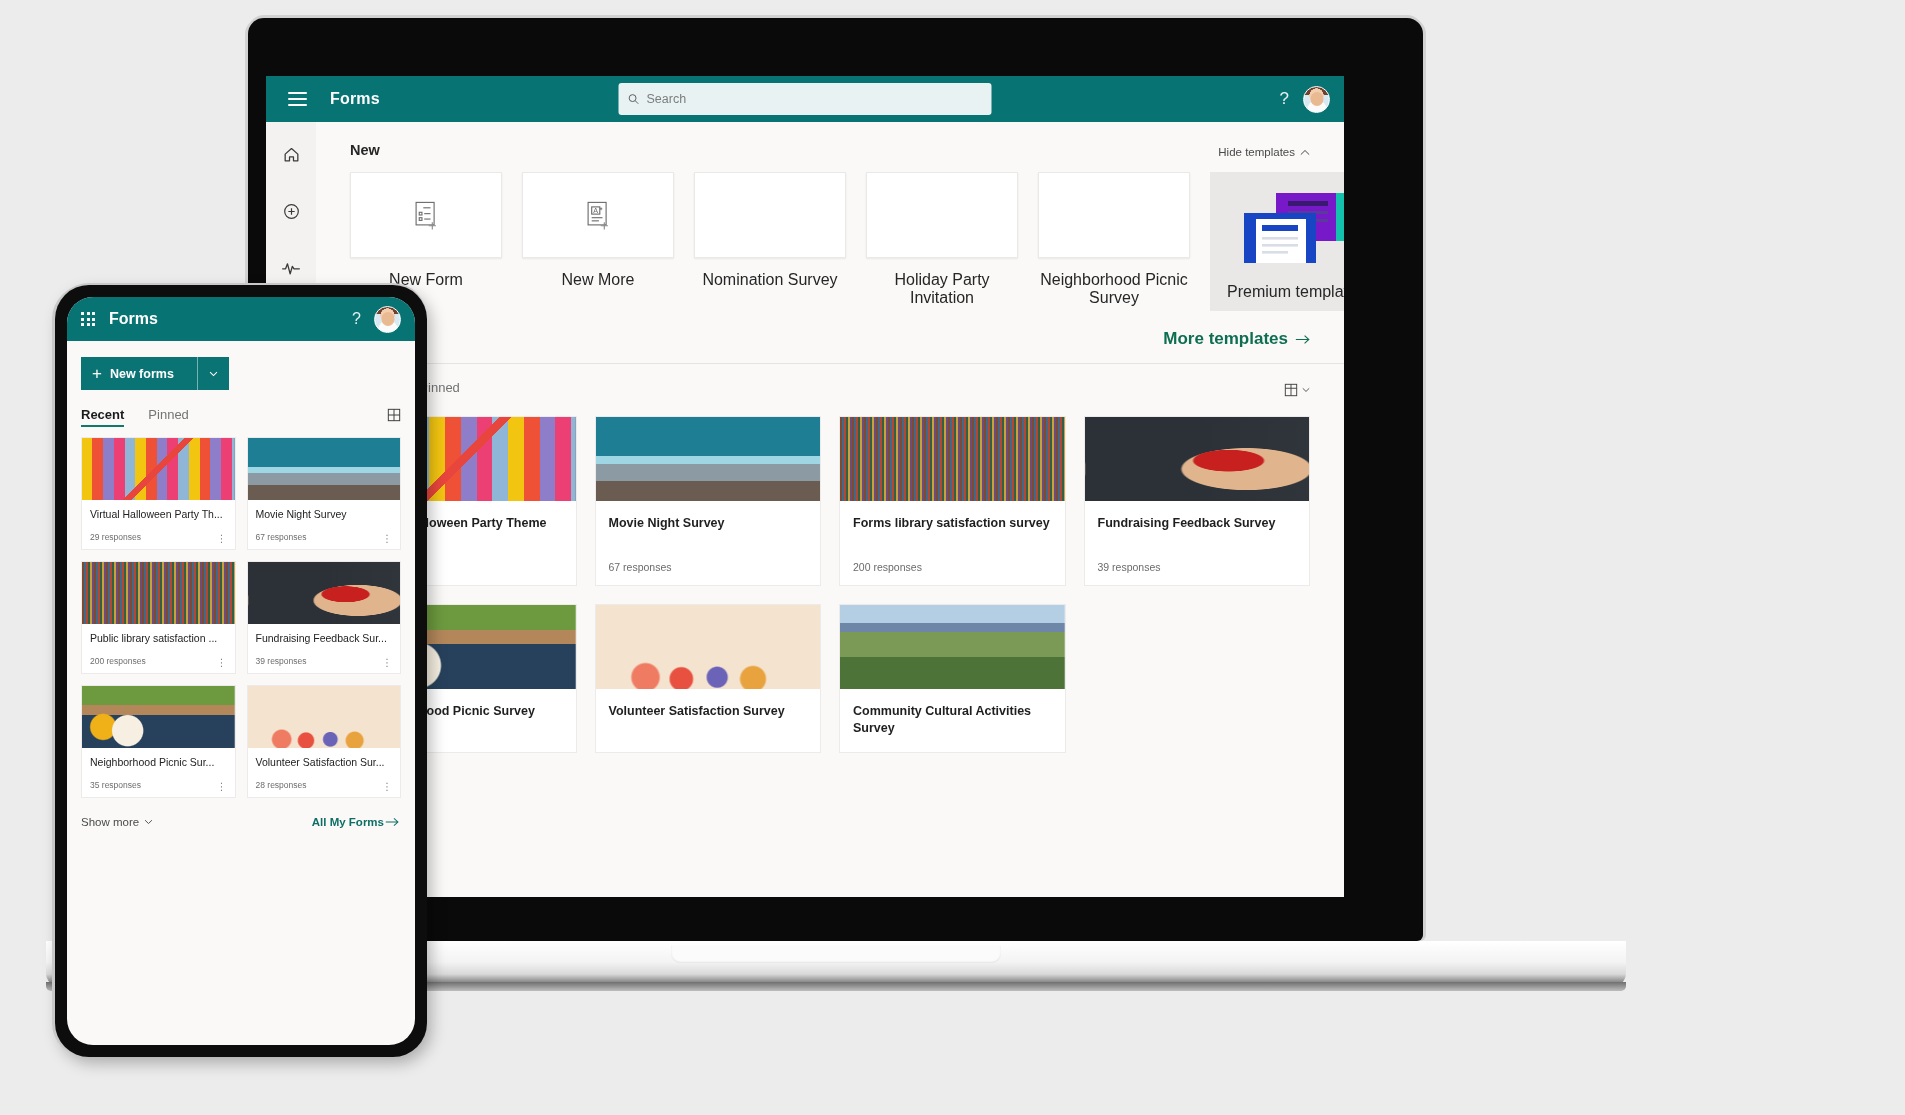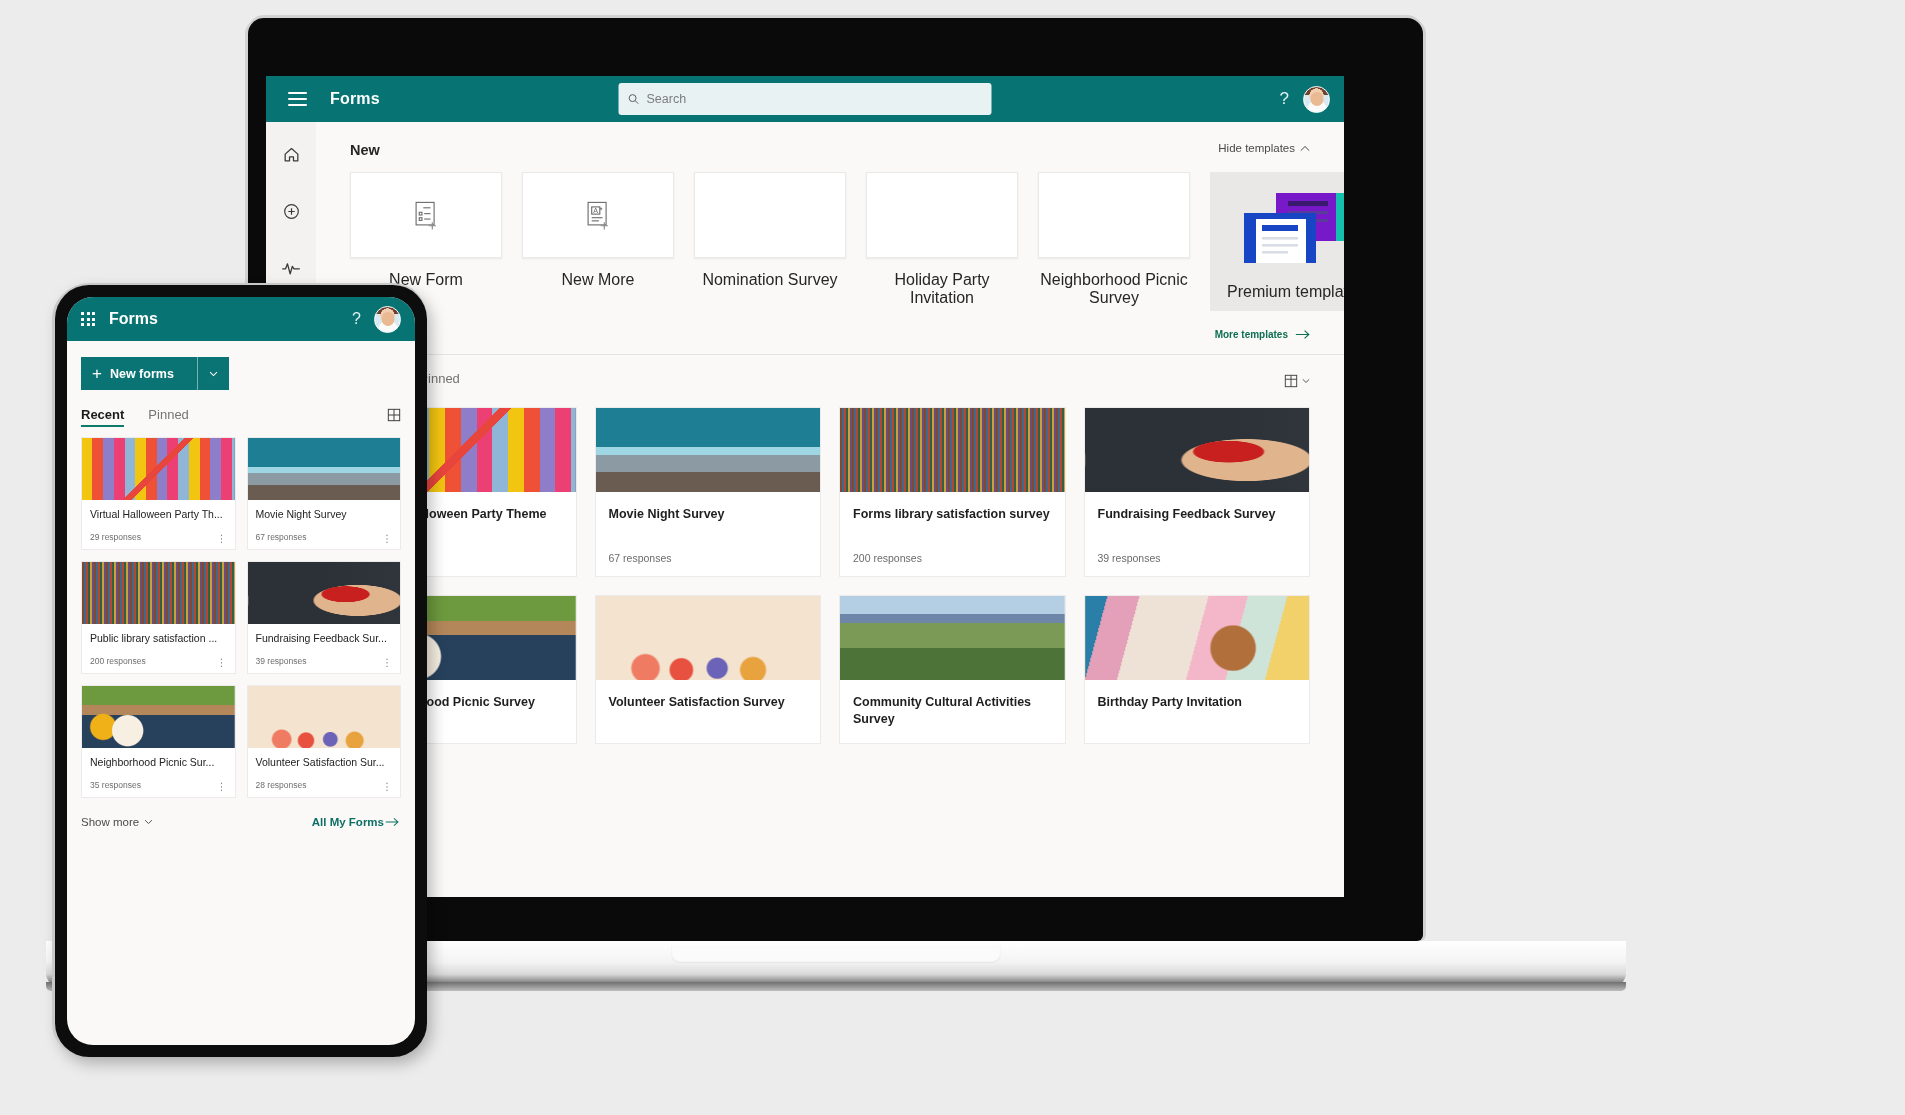--- a/index.html
+++ b/index.html
@@ -75,37 +75,37 @@
     content:""; position:absolute; left:50%; top:22%; transform:translateX(-50%);
     width:13px; height:14px; border-radius:50%; background:#e9b991; z-index:2;
   }
 
   .app-body { display:flex; height: calc(821px - 46px); }
   .rail { width:50px; background:#f3f2f1; padding-top:16px; display:flex; flex-direction:column; align-items:center; gap:25px; }
   .rail-btn { width:32px;height:32px; display:flex;align-items:center;justify-content:center; cursor:pointer; color:#3b3a39; }
 
   .content { flex:1; background:#faf9f8; padding: 20px 34px 0 34px; overflow:hidden; position:relative; }
 
-  .sec-head { display:flex; align-items:flex-start; justify-content:space-between;gap:16px; }
+  .sec-head { display:flex; align-items:flex-end; justify-content:space-between;gap:16px; }
   .sec-title { font-size:14.5px; font-weight:600; color:#262626; }
   .hide-templates { font-size:11.5px; color:#4a4a4a; display:flex; align-items:center; gap:5px; cursor:pointer; }
 
   .tpl-row { display:flex; gap:20px; margin-top:14px; align-items:flex-start; }
   .tpl { width:152px; cursor:pointer; }
   .tpl .thumb {
     width:152px; height:86px; background:#fff;
     border:1px solid #ebe9e7; display:flex; align-items:center; justify-content:center;
     box-shadow:0 1px 2px rgba(0,0,0,.07);
   }
   .tpl .cap { text-align:center; font-size:16px; color:#262626; margin-top:13px; }
   .tpl.premium { background:#e9e8e7; padding:12px 10px 10px; width:172px; position:relative; }
   .tpl.premium .thumb{ width:152px; height:86px; border:none; box-shadow:none; background:transparent; }
 
   .more-row { display:flex; justify-content:flex-end; margin-top:18px; }
-  .more-templates { font-size:10px; color:#0e6e52; font-weight:600; display:flex; align-items:center; gap:7px; cursor:pointer; }
+  .more-templates { font-size:17px; color:#0e6e52; font-weight:600; display:flex; align-items:center; gap:7px; cursor:pointer; }
 
   .divider { height:1px; background:#e6e4e2; margin-top:14px; margin-left:-34px; margin-right:-34px;}
 
   .tabs-row { display:flex; align-items:center; margin-top:16px; }
   .tab { font-size:13px; color:#737373; margin-right:26px; padding-bottom:5px; cursor:pointer; position:relative; }
   .tab.active { color:#1b1b1b; font-weight:600; }
   .tab.active::after { content:""; position:absolute; left:0; right:0; bottom:0; height:2.5px; background:#0e7a6a; }
   .view-toggle { margin-left:auto; display:flex; align-items:center; gap:4px; color:#444; cursor:pointer; }
 
   .cards { display:grid; grid-template-columns:repeat(4, 1fr); gap:18px; margin-top:16px; }
@@ -394,25 +394,20 @@
             <div class="card row2">
               <div class="img im-volunteer"></div>
               <div class="t">Volunteer Satisfaction Survey</div>
 
             </div>
             <div class="card row2">
               <div class="img im-community"></div>
               <div class="t">Community Cultural Activities Survey</div>
 
             </div>
-            <div class="card row2">
-              <div class="img im-birthday"></div>
-              <div class="t">Birthday Party Invitation</div>
-
-            </div>
           </div>
 
         </div>
       </div>
 
     </div>
   </div>
   <div id="laptop-base">
     <div id="laptop-notch"></div>
   </div>

